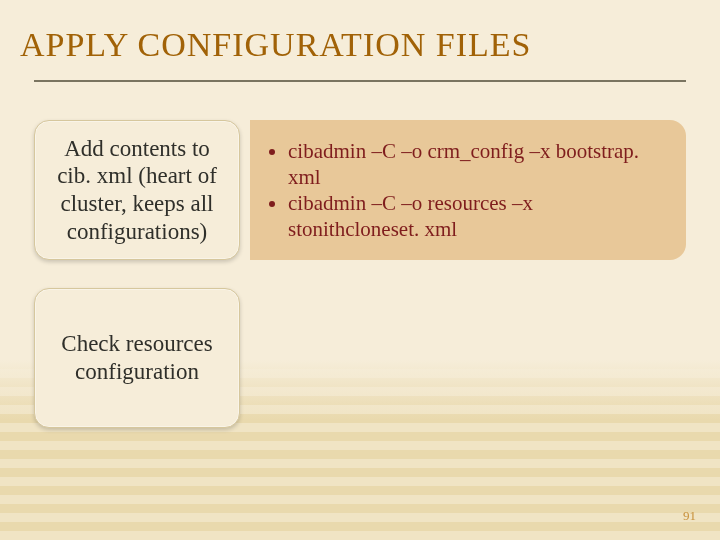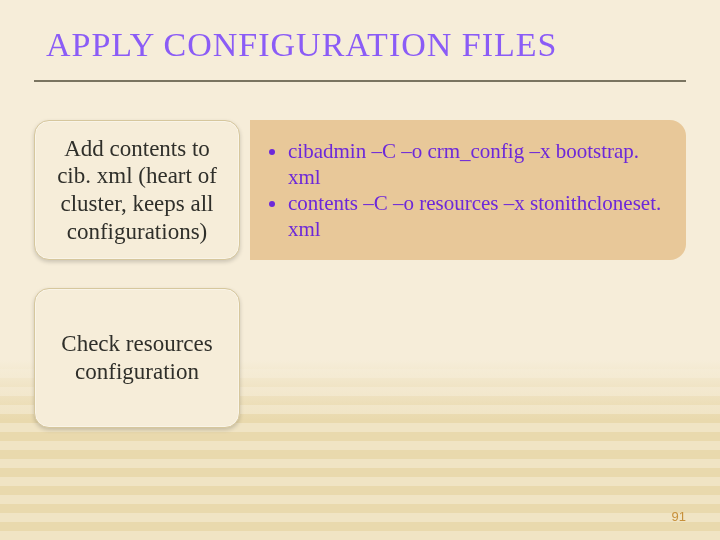--- a/index.html
+++ b/index.html
@@ -37,25 +37,25 @@
     position: absolute;
     left: 0; right: 0;
     bottom: 120px;
     height: 60px;
     background: linear-gradient(to bottom, #f6edd9 0%, rgba(246,237,217,0) 100%);
     z-index: 1;
   }
   .title {
     position: absolute;
     top: 26px;
-    left: 46px;
+    left: 20px;
     right: 34px;
     font-size: 34px;
     letter-spacing: 1px;
-    color: #8b5cf6;
+    color: #a16207;
     z-index: 3;
   }
   .title-rule {
     position: absolute;
     top: 80px;
     left: 34px;
     right: 34px;
     height: 2px;
     background: #7a7460;
     z-index: 3;
@@ -93,38 +93,38 @@
     box-sizing: border-box;
   }
   .right-card {
     flex: 1;
     background: #e8c899;
     border-radius: 0 16px 16px 0;
     display: flex;
     align-items: center;
     padding: 10px 18px;
     box-sizing: border-box;
-    color: #6d28d9;
+    color: #7f1d1d;
     font-size: 21px;
     line-height: 1.25;
   }
   .right-card ul {
     margin: 0;
     padding-left: 20px;
   }
   .right-card li {
     margin: 0;
   }
   .page-num {
     position: absolute;
-    right: 34px;
+    right: 24px;
     bottom: 16px;
     font-size: 13px;
     color: #c7903a;
-    font-family: Liberation Sans, sans-serif;
+    font-family: Liberation Serif, serif;
     z-index: 3;
   }
 </style>
 </head>
 <body>
 
 <div class="slide">
   <div class="bottom-stripes"></div>
   <div class="fade"></div>
 
@@ -133,21 +133,21 @@
 
   <div class="rows">
 
     <div class="row">
       <div class="left-card">
         <span>Add contents to cib. xml (heart of cluster, keeps all configurations)</span>
       </div>
       <div class="right-card">
         <ul>
           <li>cibadmin –C –o crm_config –x bootstrap. xml</li>
-          <li>contents –C –o resources –x stonithcloneset. xml</li>
+          <li>cibadmin –C –o resources –x stonithcloneset. xml</li>
         </ul>
       </div>
     </div>
 
     <div class="row">
       <div class="left-card">
         <span>Check resources configuration</span>
       </div>
     </div>
 

